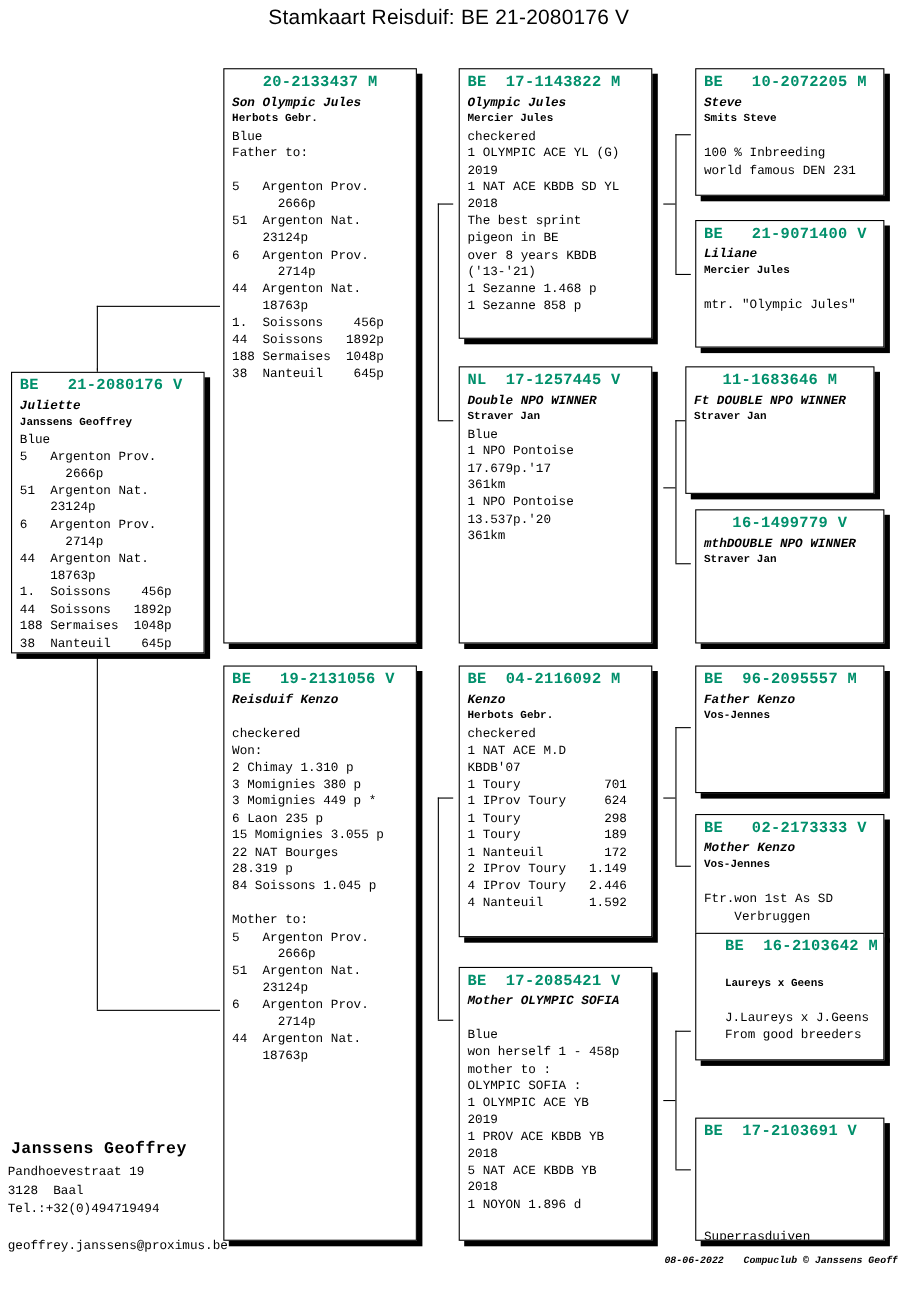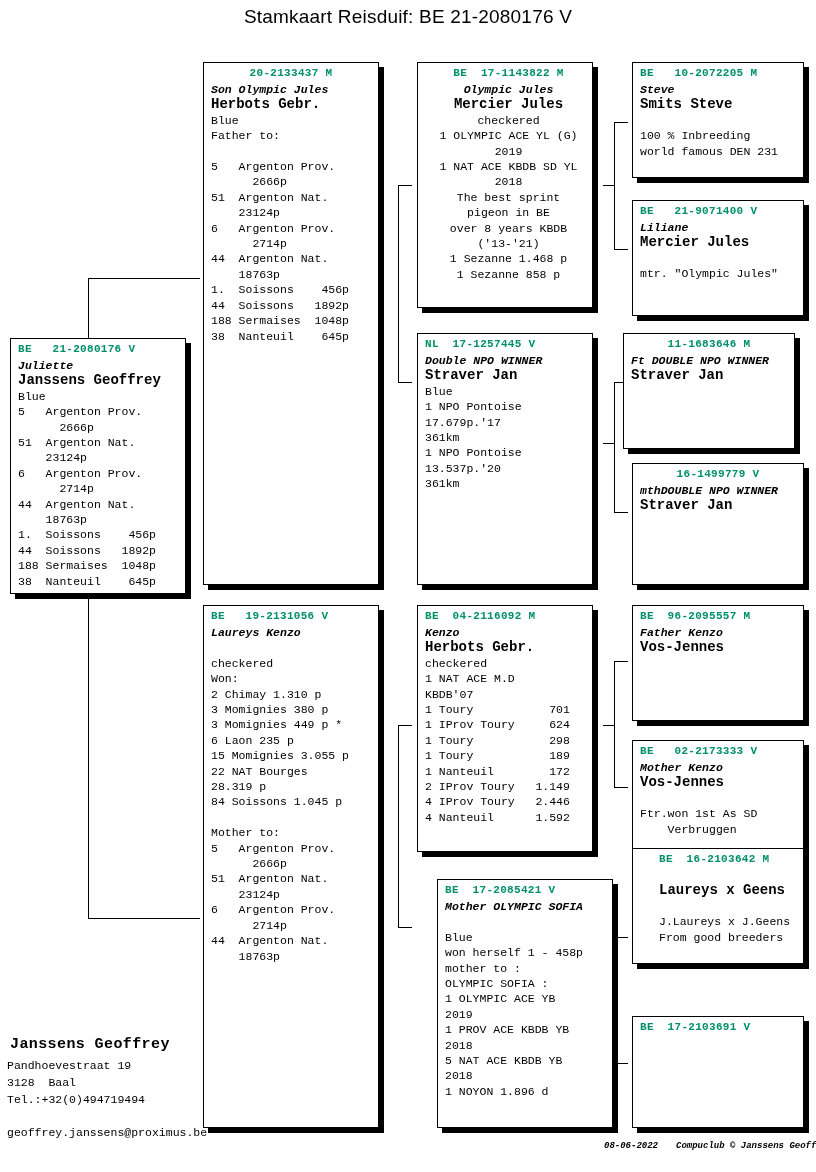--- a/index.html
+++ b/index.html
@@ -27,37 +27,37 @@
     position: absolute;
     background: #ffffff;
     border: 1px solid #000000;
     box-shadow: 5px 5px 0 0 #000000;
     padding: 0;
     overflow: hidden;
   }
   .pbox .ring {
     color: #008f6b;
     font-weight: bold;
-    font-size: 11px;
+    font-size: 14px;
     letter-spacing: 0.3px;
     padding: 4px 0 3px 7px;
     white-space: pre;
   }
   .pbox.center-ring .ring { text-align: center; padding-left: 0; }
   .pbox .name {
     font-style: italic;
     font-weight: bold;
     font-size: 11.5px;
     padding: 0 0 0 7px;
     white-space: pre;
     color: #000;
   }
   .pbox .owner {
     font-weight: bold;
-    font-size: 14px;
+    font-size: 10px;
     padding: 0 0 0 7px;
     white-space: pre;
     color: #000;
   }
   .pbox .lines {
     font-size: 11.5px;
     padding: 0 0 0 7px;
     color: #000;
   }
   .pbox .lines div { white-space: pre; line-height: 15.4px; min-height: 15.4px; }
@@ -169,21 +169,21 @@
       <div>    18763p</div>
       <div>1.  Soissons    456p</div>
       <div>44  Soissons   1892p</div>
       <div>188 Sermaises  1048p</div>
       <div>38  Nanteuil    645p</div>
     </div>
 </div>
 
 <div class="pbox" style="left:203px; top:605px; width:176px; height:523px;">
   <div class="ring">BE   19-2131056 V</div>
-  <div class="name">Laureys Kenzo</div>
+  <div class="name">Reisduif Kenzo</div>
   <div class="owner"></div>
   <div class="lines">
       <div>checkered</div>
       <div>Won:</div>
       <div>2 Chimay 1.310 p</div>
       <div>3 Momignies 380 p</div>
       <div>3 Momignies 449 p *</div>
       <div>6 Laon 235 p</div>
       <div>15 Momignies 3.055 p</div>
       <div>22 NAT Bourges</div>
@@ -195,21 +195,21 @@
       <div>      2666p</div>
       <div>51  Argenton Nat.</div>
       <div>    23124p</div>
       <div>6   Argenton Prov.</div>
       <div>      2714p</div>
       <div>44  Argenton Nat.</div>
       <div>    18763p</div>
     </div>
 </div>
 
-<div class="pbox" style="left:417px; top:62px; width:176px; height:246px;text-align:center;">
+<div class="pbox" style="left:417px; top:62px; width:176px; height:246px;">
   <div class="ring">BE  17-1143822 M</div>
   <div class="name">Olympic Jules</div>
   <div class="owner">Mercier Jules</div>
   <div class="lines">
       <div>checkered</div>
       <div>1 OLYMPIC ACE YL (G)</div>
       <div>2019</div>
       <div>1 NAT ACE KBDB SD YL</div>
       <div>2018</div>
       <div>The best sprint</div>
@@ -248,21 +248,21 @@
       <div>1 IProv Toury     624</div>
       <div>1 Toury           298</div>
       <div>1 Toury           189</div>
       <div>1 Nanteuil        172</div>
       <div>2 IProv Toury   1.149</div>
       <div>4 IProv Toury   2.446</div>
       <div>4 Nanteuil      1.592</div>
     </div>
 </div>
 
-<div class="pbox" style="left:417px; top:879px; width:176px; height:249px;margin-left:20px;">
+<div class="pbox" style="left:417px; top:879px; width:176px; height:249px;">
   <div class="ring">BE  17-2085421 V</div>
   <div class="name">Mother OLYMPIC SOFIA</div>
   <div class="owner"></div>
   <div class="lines">
       <div>Blue</div>
       <div>won herself 1 - 458p</div>
       <div>mother to :</div>
       <div>OLYMPIC SOFIA :</div>
       <div>1 OLYMPIC ACE YB</div>
       <div>2019</div>
@@ -333,20 +333,26 @@
       <div>&nbsp;</div>
       <div>J.Laureys x J.Geens</div>
       <div>From good breeders</div>
     </div>
 </div>
 
 <div class="pbox" style="left:632px; top:1016px; width:172px; height:112px;">
   <div class="ring">BE  17-2103691 V</div>
   <div class="name"></div>
   <div class="owner"></div>
+  <div class="lines">
+      <div>&nbsp;</div>
+      <div>&nbsp;</div>
+      <div>&nbsp;</div>
+      <div>Superrasduiven</div>
+    </div>
 </div>
 
 <div class="breeder-name" style="left:10px; top:1036px;">Janssens Geoffrey</div>
 <div class="breeder-line" style="left:7px; top:1059px;">Pandhoevestraat 19</div>
 <div class="breeder-line" style="left:7px; top:1076px;">3128  Baal</div>
 <div class="breeder-line" style="left:7px; top:1093px;">Tel.:+32(0)494719494</div>
 <div class="breeder-line" style="left:7px; top:1126px;">geoffrey.janssens@proximus.be</div>
 
 <div class="footer-credit" style="left:604px; top:1141px;">08-06-2022</div>
 <div class="footer-credit" style="left:676px; top:1141px;">Compuclub © Janssens Geoffrey</div>

